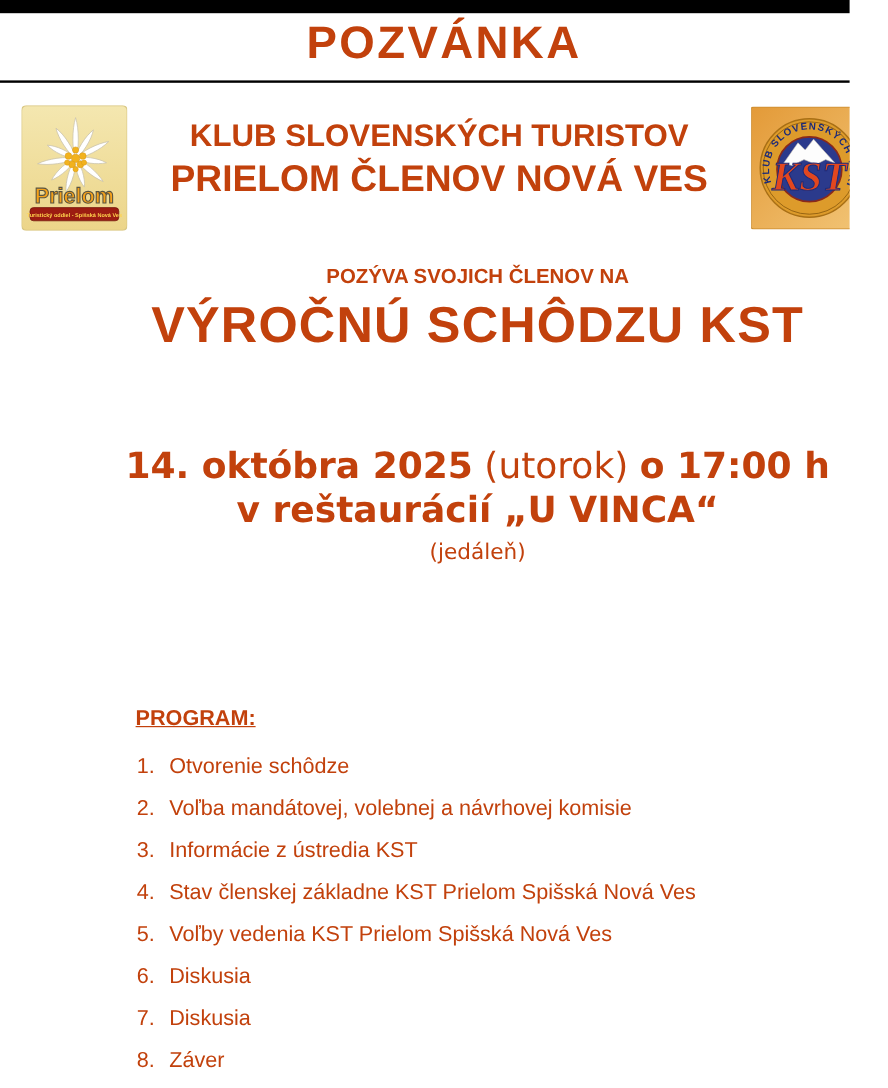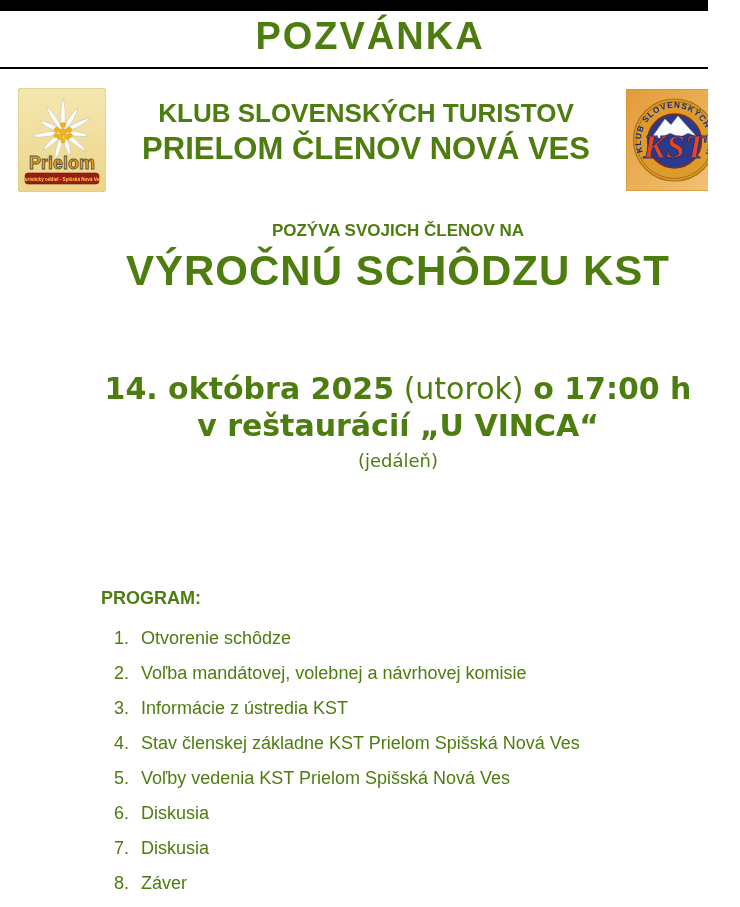--- a/index.html
+++ b/index.html
@@ -1,21 +1,21 @@
 <!DOCTYPE html>
 <html><head>
 <meta charset="utf-8">
 <style>
   html,body{margin:0;padding:0;background:#fff;}
   .page{
     position:relative;
     width:708px;height:907px;
     background:#ffffff;
     font-family:"Liberation Sans",sans-serif;
-    color:#4d7c0f;
+    color:#c2410c;
     overflow:hidden;
   }
   .top-bar{
     position:absolute;top:0;left:0;width:740px;height:11px;
     background:#000;
   }
   .doc-title{
     position:absolute;top:15px;left:0;width:740px;
     margin:0;text-align:center;
     font-size:38px;font-weight:bold;letter-spacing:2px;
@@ -46,21 +46,21 @@
   .venue{
     top:408px;font-size:30px;font-weight:bold;
     font-family:"DejaVu Sans",sans-serif;
   }
   .venue-note{
     top:450px;font-size:18px;
     font-family:"DejaVu Sans",sans-serif;
   }
   .program{position:absolute;left:97px;top:588px;width:600px;}
   .program-heading{
-    font-size:18px;font-weight:bold;margin:0 0 12px 4px;
+    font-size:18px;font-weight:bold;margin:0 0 12px 16px;text-decoration:underline;
   }
   .program-list{list-style:none;margin:0;padding:0 0 0 8px;}
   .program-list li{
     display:flex;align-items:baseline;
     font-size:18px;height:35px;line-height:35px;
   }
   .program-list .num{
     width:24px;flex:0 0 24px;text-align:right;margin-right:12px;
   }
   svg text{user-select:none;}

